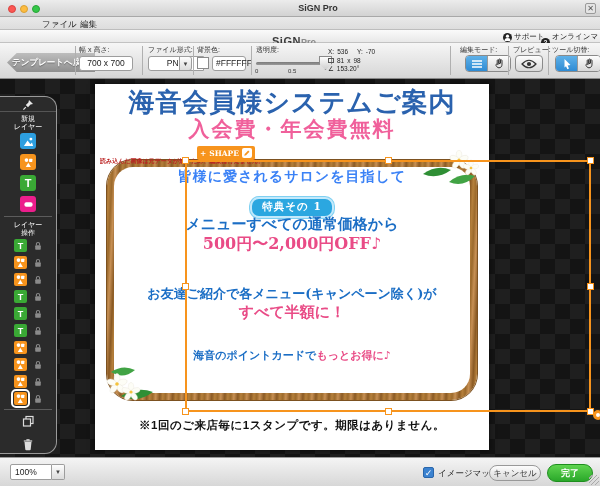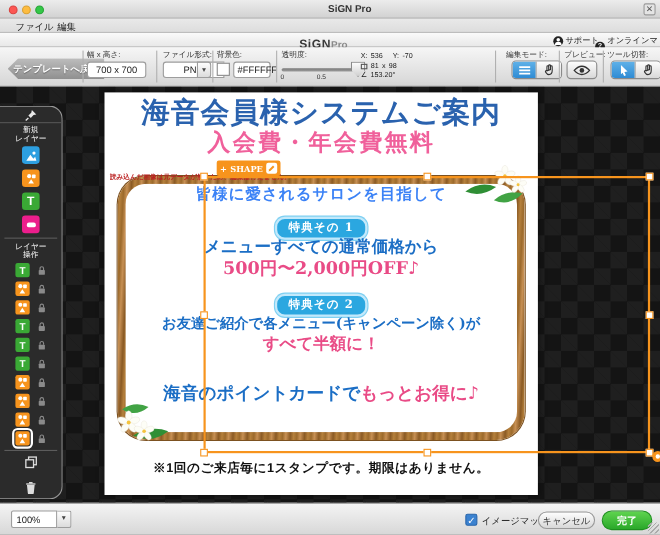--- a/index.html
+++ b/index.html
@@ -16,21 +16,21 @@
   .tl.g { left:32px; background:#34c748; border:1px solid #27a436; }
   .win-title { position:absolute; left:0; right:0; top:3px; text-align:center;
     font-size:9px; font-weight:bold; color:#333;margin-left:36px; }
   .win-close { position:absolute; right:4px; top:3px; width:11px; height:11px;
     border:1px solid #9a9a9a; border-radius:2px; background:#e4e4e4;
     font-size:8px; line-height:9px; text-align:center; color:#555; cursor:default; }
 
   
   .menubar { position:absolute; left:0; top:17px; width:600px; height:13px;
     background:linear-gradient(#e9e9e9,#dddddd); border-bottom:1px solid #bdbdbd; }
-  .menu-item { position:absolute; top:2px; font-size:8.5px; color:#1a1a1a; }
+  .menu-item { position:absolute; top:2px; font-size:8.5px; color:#1a1a1a;margin-left:28px; }
   .menu-item.m0 { left:14px; } .menu-item.m1 { left:52px; }
 
   
   .logobar { position:absolute; left:0; top:30px; width:600px; height:13px;
     background:linear-gradient(#fafafa,#e8e8e8); border-bottom:1px solid #c2c2c2; }
   .logo { position:absolute; left:0; right:12px; top:1px; text-align:center; color:#3a3a3a; }
   .logo .main { font-size:11px; font-weight:bold; letter-spacing:0.5px; }
   .logo .sub { font-size:9px; color:#8a8a8a; font-weight:bold; }
   .help-item { position:absolute; top:2px; display:flex; align-items:center; gap:2px; }
   .help-item .bchip { width:9px; height:9px; border-radius:50%; background:#222; color:#fff;
@@ -103,21 +103,21 @@
     font-size:14px; font-weight:bold; color:#3b82f6; letter-spacing:1px; white-space:nowrap; }
   .badge { position:absolute; left:0; right:0; text-align:center; }
   .badge span { display:inline-block; background:#2ba7e0; color:#fff; font-size:10.5px;
     font-weight:bold; padding:1px 10px 2px; border-radius:9px; border:2px solid #c3e9fb;
     box-shadow:0 0 0 1px #7fd0f2; letter-spacing:1px; }
   .bd1 { top:111px; } .bd2 { top:181px; } .bd3 { top:243px; }
   .dline { position:absolute; left:0; right:0; text-align:center; font-weight:bold; white-space:nowrap; }
   .blue { color:#1b6ec5; } .pink { color:#e94b86; }
   .ln-b1 { top:131px; font-size:15px; } .ln-p1 { top:150px; font-size:16px; }
   .ln-b2 { top:201px; font-size:13px; } .ln-p2 { top:219px; font-size:15px; }
-  .ln-3  { top:264px; font-size:16px; }
+  .ln-3  { top:264px; font-size:11px; }
   .d-foot { position:absolute; left:0; right:0; top:334px; text-align:center; font-size:11.5px;
     font-weight:bold; color:#111; font-family:"Liberation Sans", sans-serif; letter-spacing:0.5px; }
   .flowers { position:absolute; }
   .flw-tr { right:8px; top:64px; } .flw-bl { left:6px; top:274px; }
 
   
   .sel { position:absolute; left:90px; top:76px; width:406px; height:252px;
     border:2px solid #f7941d; pointer-events:none; }
   .hdl { position:absolute; width:7px; height:7px; background:#fff; border:1.5px solid #f7941d; }
   .h-tl{left:-5px;top:-5px;} .h-tc{left:198px;top:-5px;} .h-tr{right:-5px;top:-5px;}
@@ -344,21 +344,20 @@
           </g>
       </svg>
 
       <div class="d-warning">読み込んだ画像は元データが無いため、編集は行えません。</div>
       <div class="d-tagline">皆様に愛されるサロンを目指して</div>
 
       <div class="badge bd1"><span>特典その 1</span></div>
       <div class="dline blue ln-b1">メニューすべての通常価格から</div>
       <div class="dline pink ln-p1">500円〜2,000円OFF♪</div>
 
-      <div class="badge bd2"><span>特典その 2</span></div>
       <div class="dline blue ln-b2">お友達ご紹介で各メニュー(キャンペーン除く)が</div>
       <div class="dline pink ln-p2">すべて半額に！</div>
 
       <div class="dline ln-3">
         <span class="blue">海音のポイントカードで</span><span class="pink">もっとお得に♪</span>
       </div>
 
       <div class="d-foot">※1回のご来店毎に1スタンプです。期限はありません。</div>
 
       <div class="sel">

